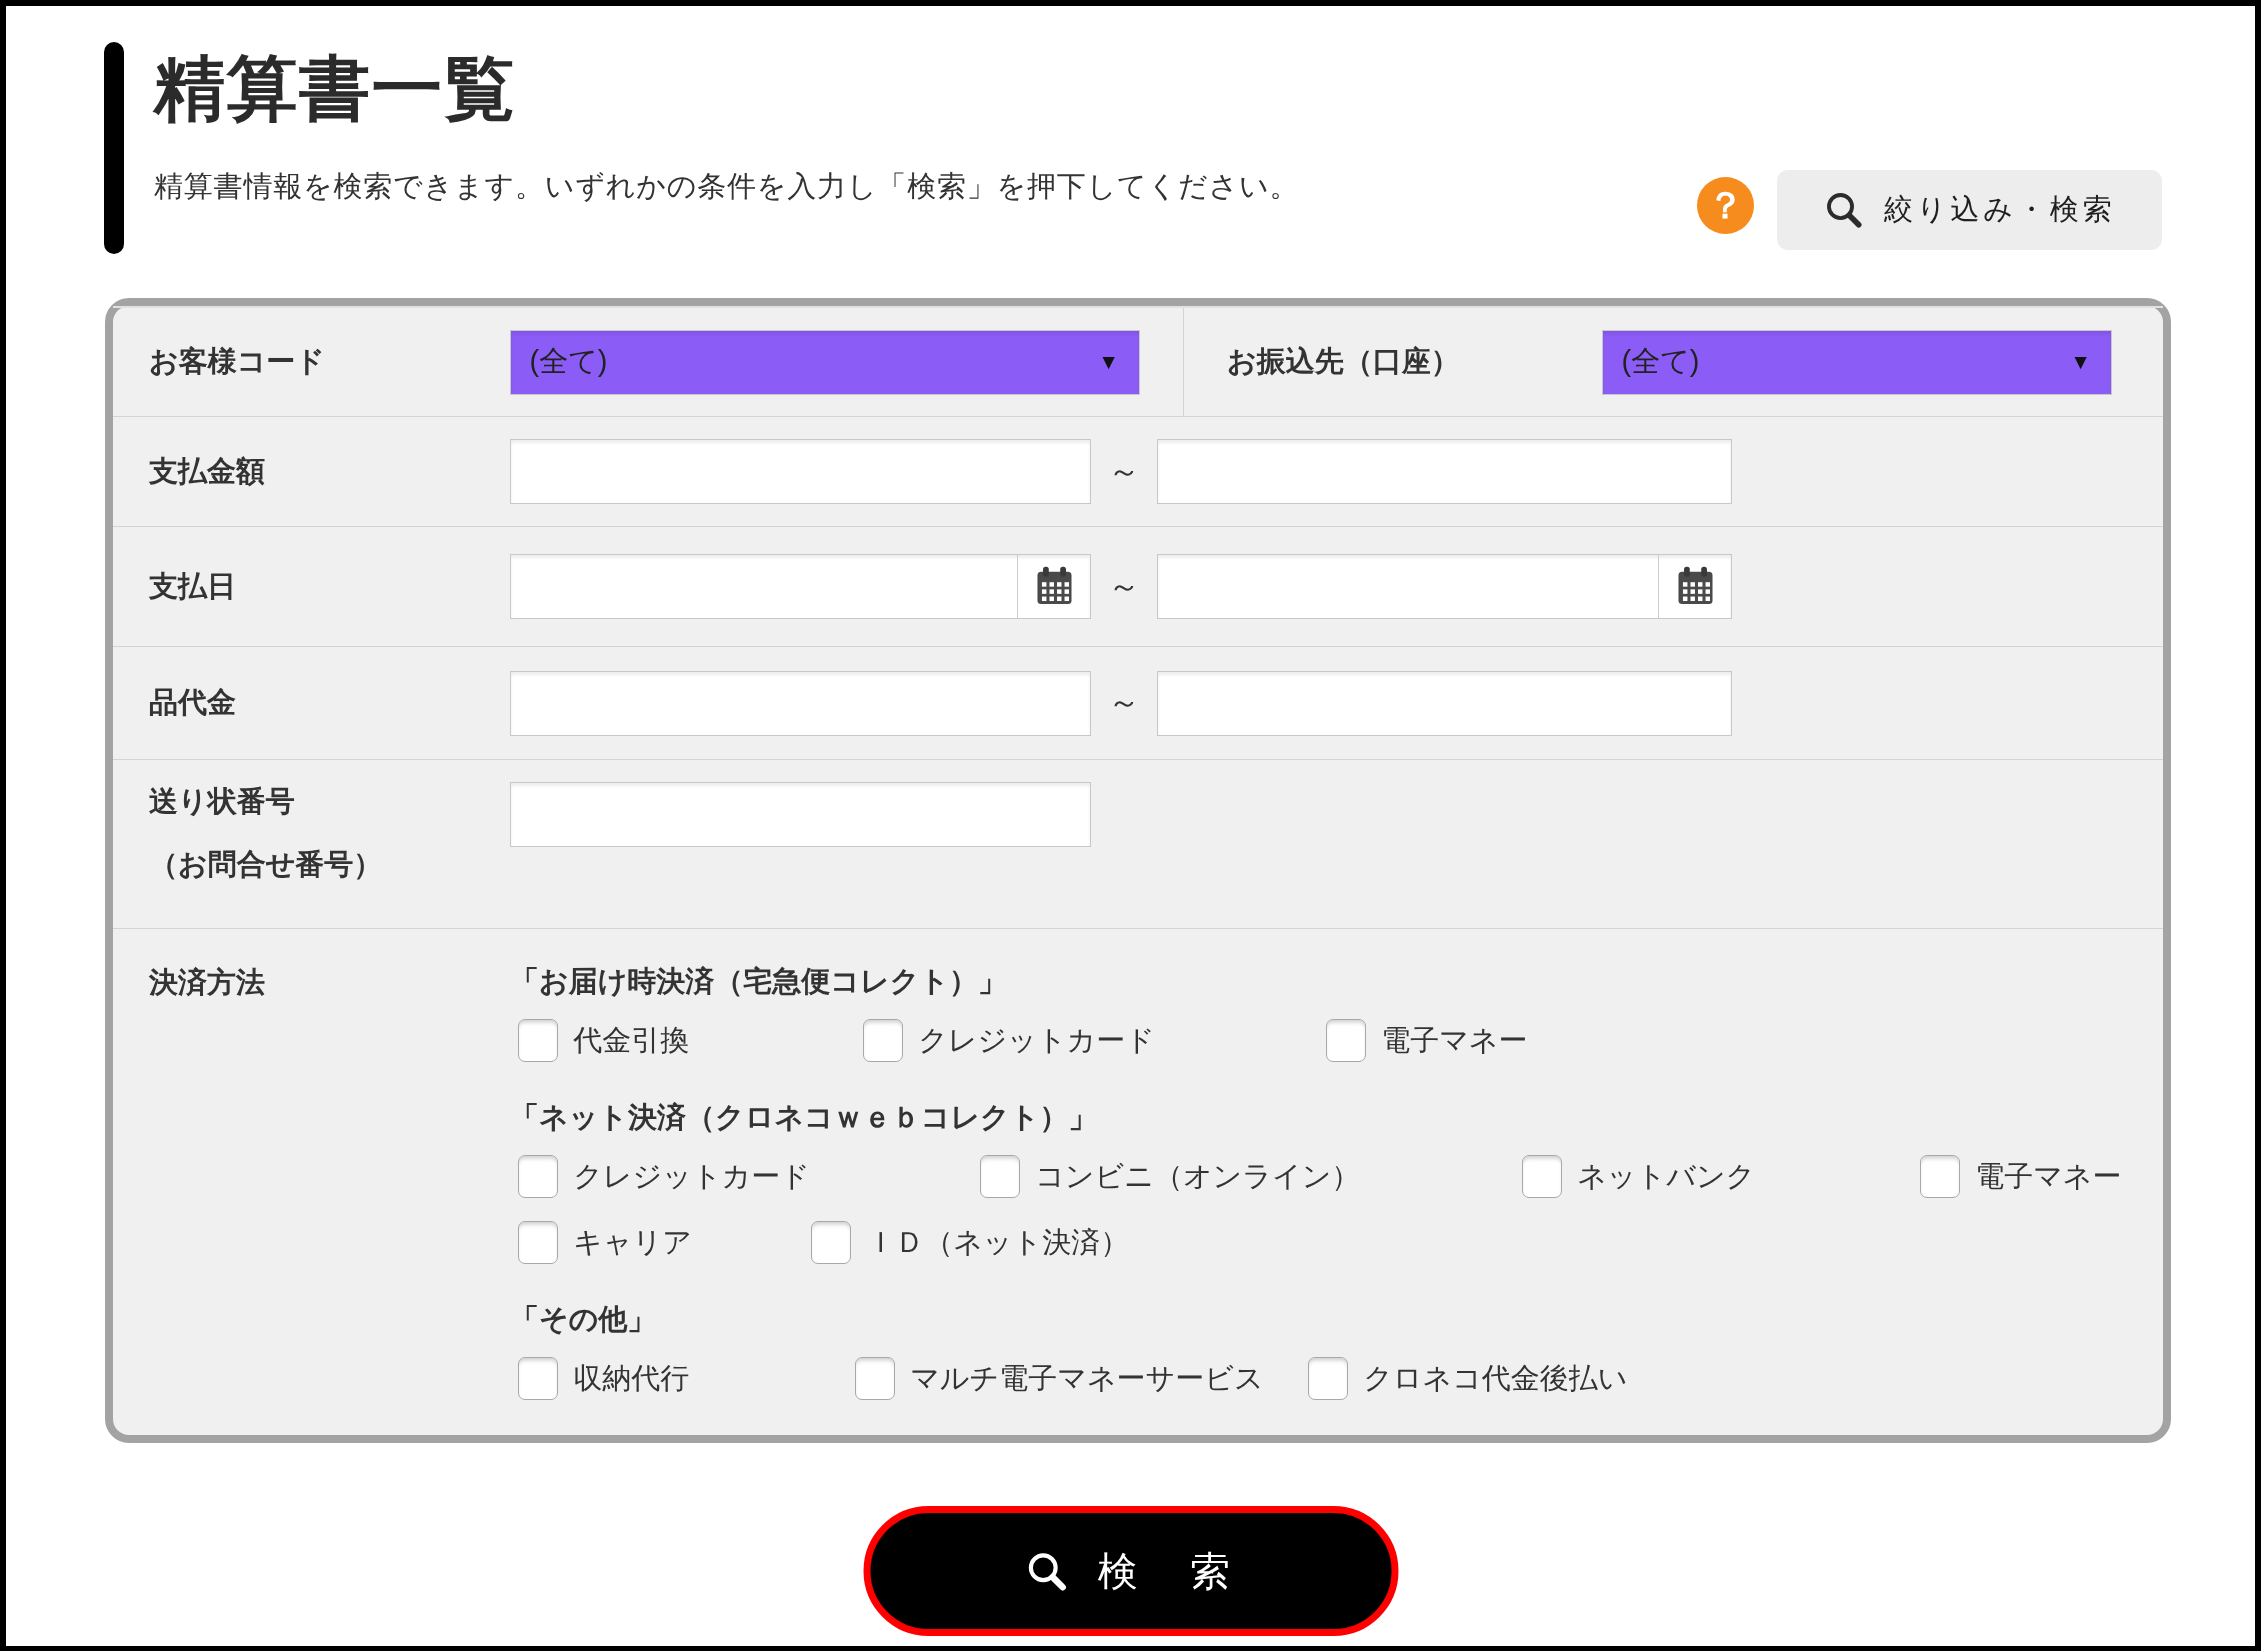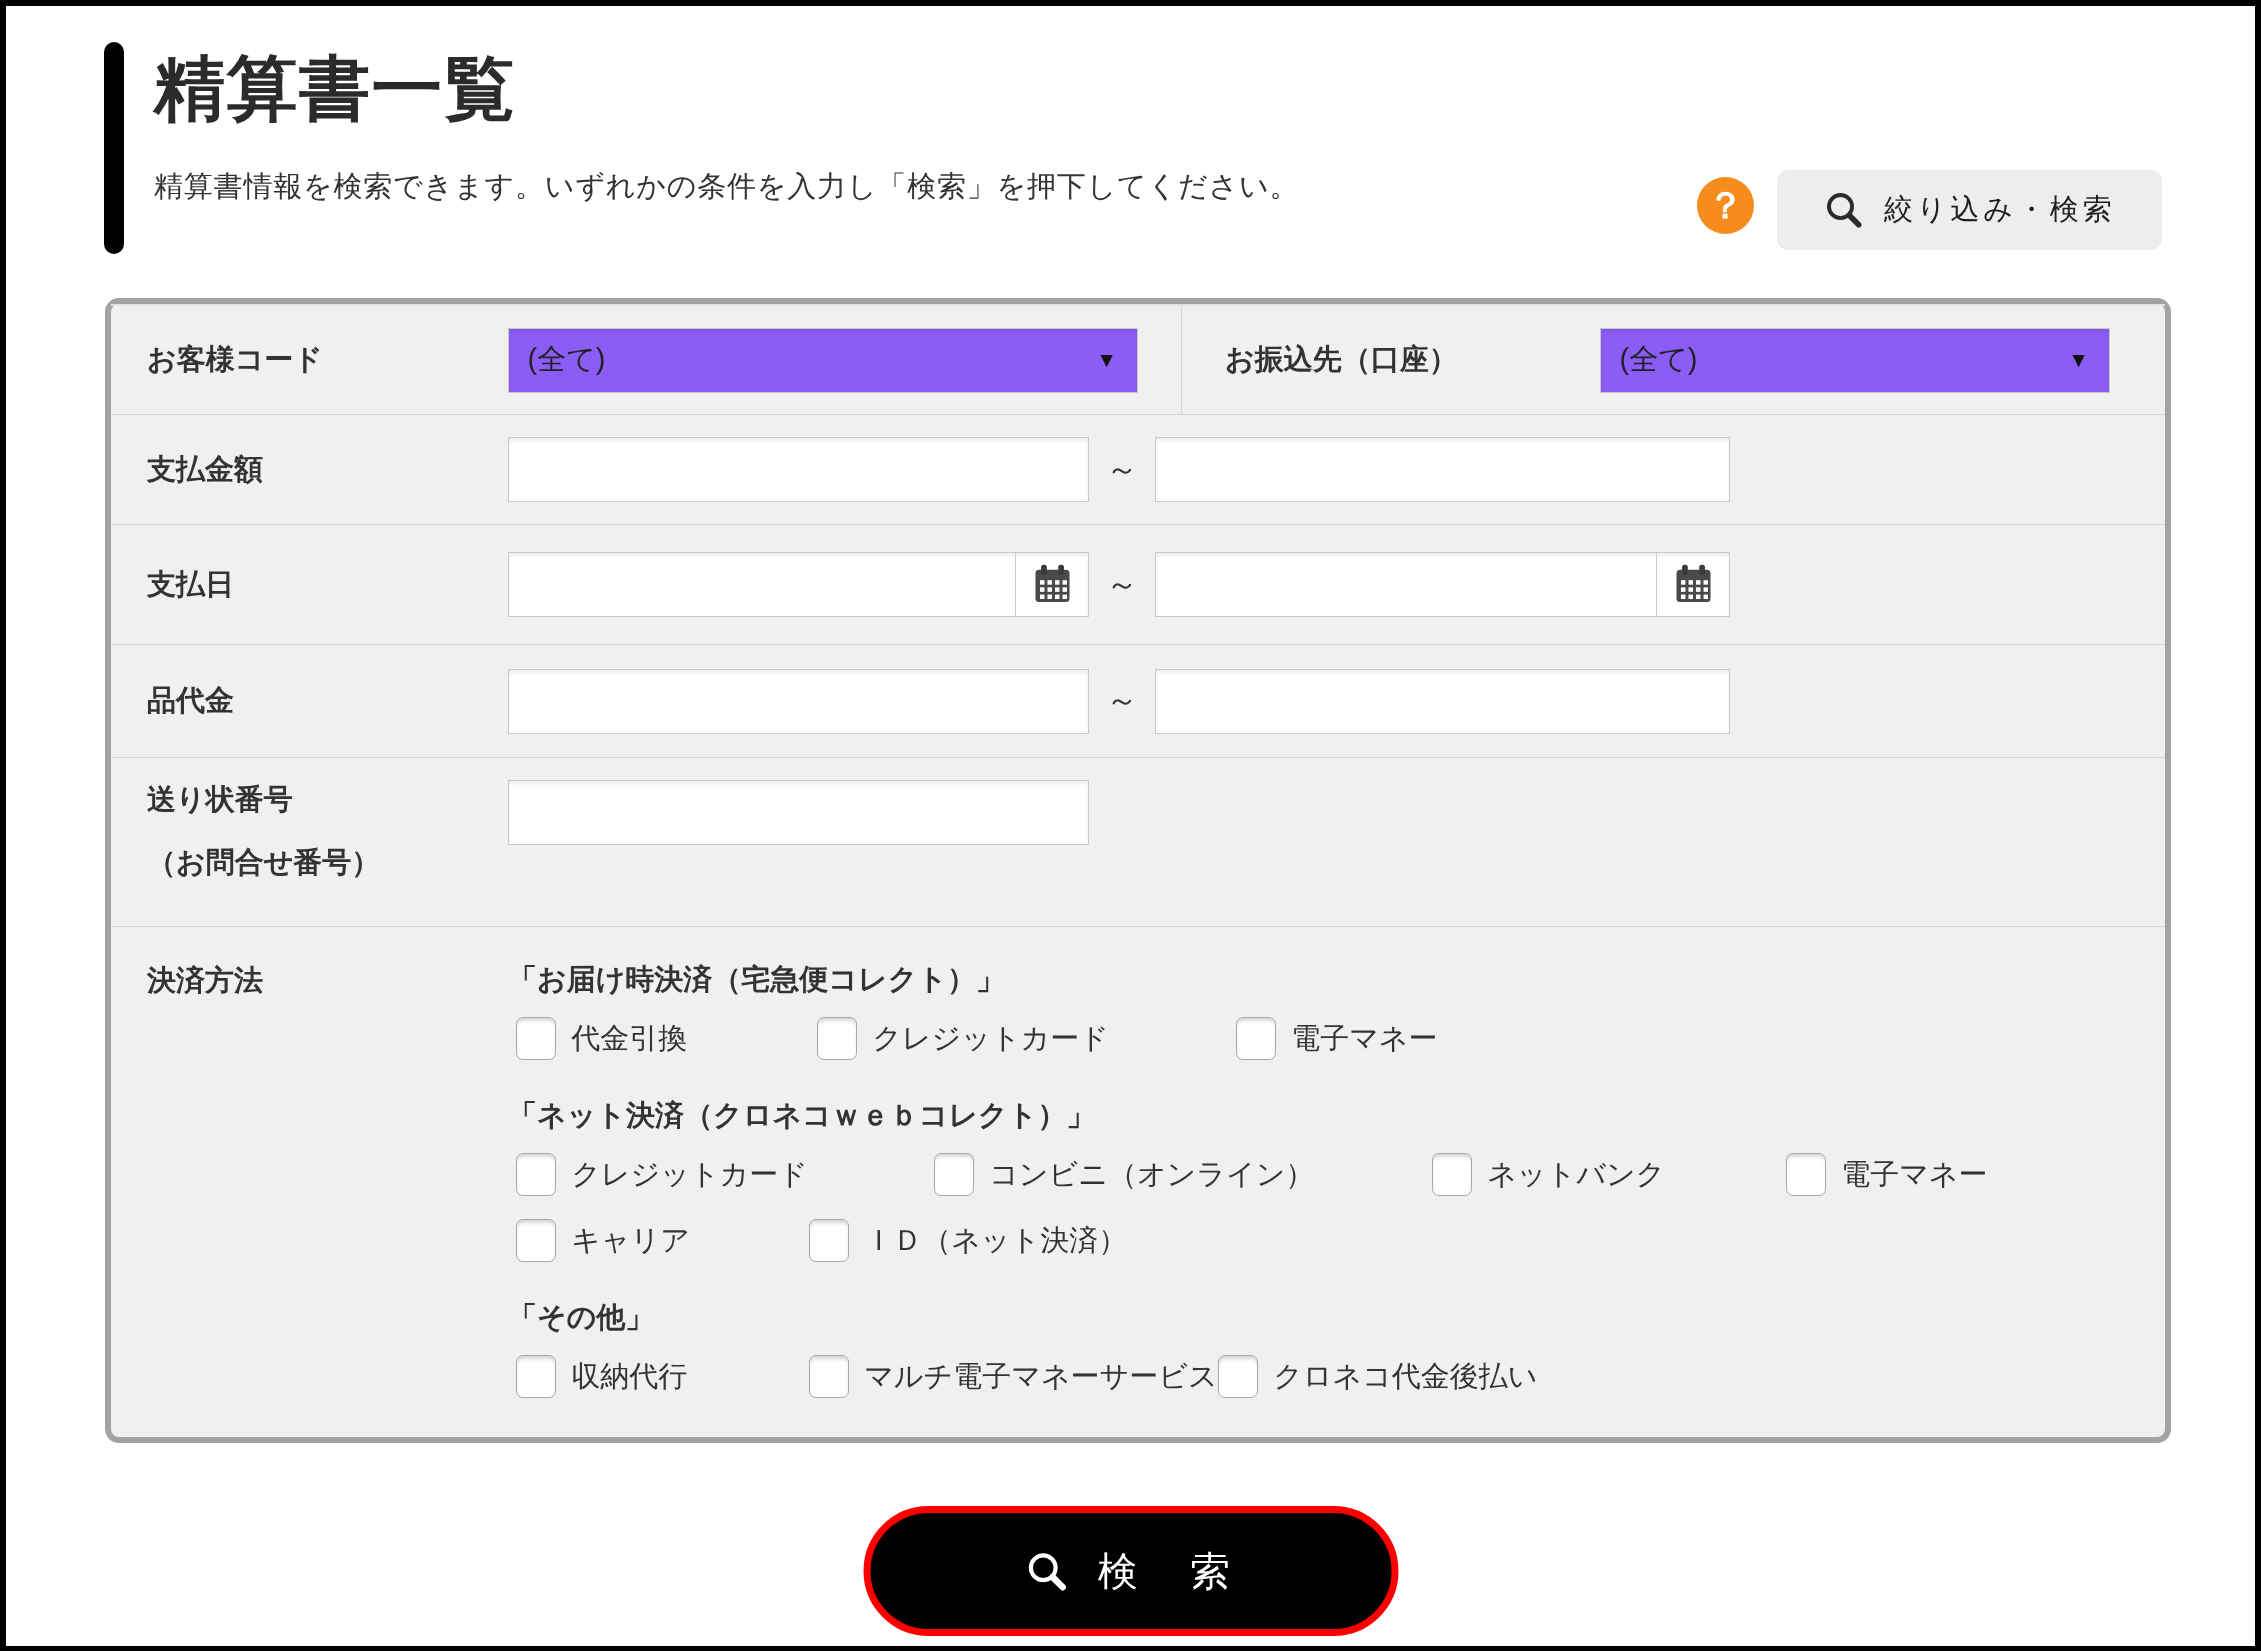--- a/index.html
+++ b/index.html
@@ -44,22 +44,22 @@
     gap: 18.5px; color: #1f1f1f; font-size: 29px; letter-spacing: 3.9px;
     cursor: pointer;
   }
   .filter-button svg { width: 42px; height: 42px; }
 
   
   .search-form {
     position: absolute; left: 99px; top: 292px;
     width: 2066px; height: 1145px;
     background: #f0f0f0;
-    border: 6px solid #a3a3a3;
-    border-radius: 14px;
+    border: 8px solid #a3a3a3;
+    border-radius: 24px;
   }
   .form-row {
     display: flex; align-items: center;
     padding-left: 36px;
   }
   .form-row + .form-row { border-top: 1.5px solid #d4d4d4; }
   .row-label {
     width: 361px; flex: 0 0 361px;
     font-size: 29px; font-weight: bold; color: #333;
   }
@@ -127,21 +127,21 @@
     cursor: pointer;
   }
   .cal-cell svg { width: 43px; height: 43px; }
 
   .two-line span { display: block; }
   .two-line .line2 { margin-top: 23px; }
 
   
   .pm-content { flex: 1; padding-bottom: 23px; }
   .pm-header { font-size: 29px; font-weight: bold; color: #333; line-height: 36px; }
-  .pm-header + .cb-row { margin-top: 20px; }
+  .pm-header + .cb-row { margin-top: 20px; gap: 44px; }
   .cb-row { display: flex; align-items: center; margin-left: 7.7px; }
   .cb-row + .pm-header { margin-top: 37px; }
   .cb-row + .cb-row { margin-top: 23px; }
   .cb-item { display: flex; align-items: center; }
   .checkbox {
     width: 40px; height: 43px; flex: 0 0 40px;
     background: #fff; border: 1.5px solid #a8a8a8; border-radius: 7px;
     box-shadow: inset 0 4.6px 4.6px -2.3px rgba(0,0,0,0.2);
     cursor: pointer;
   }

